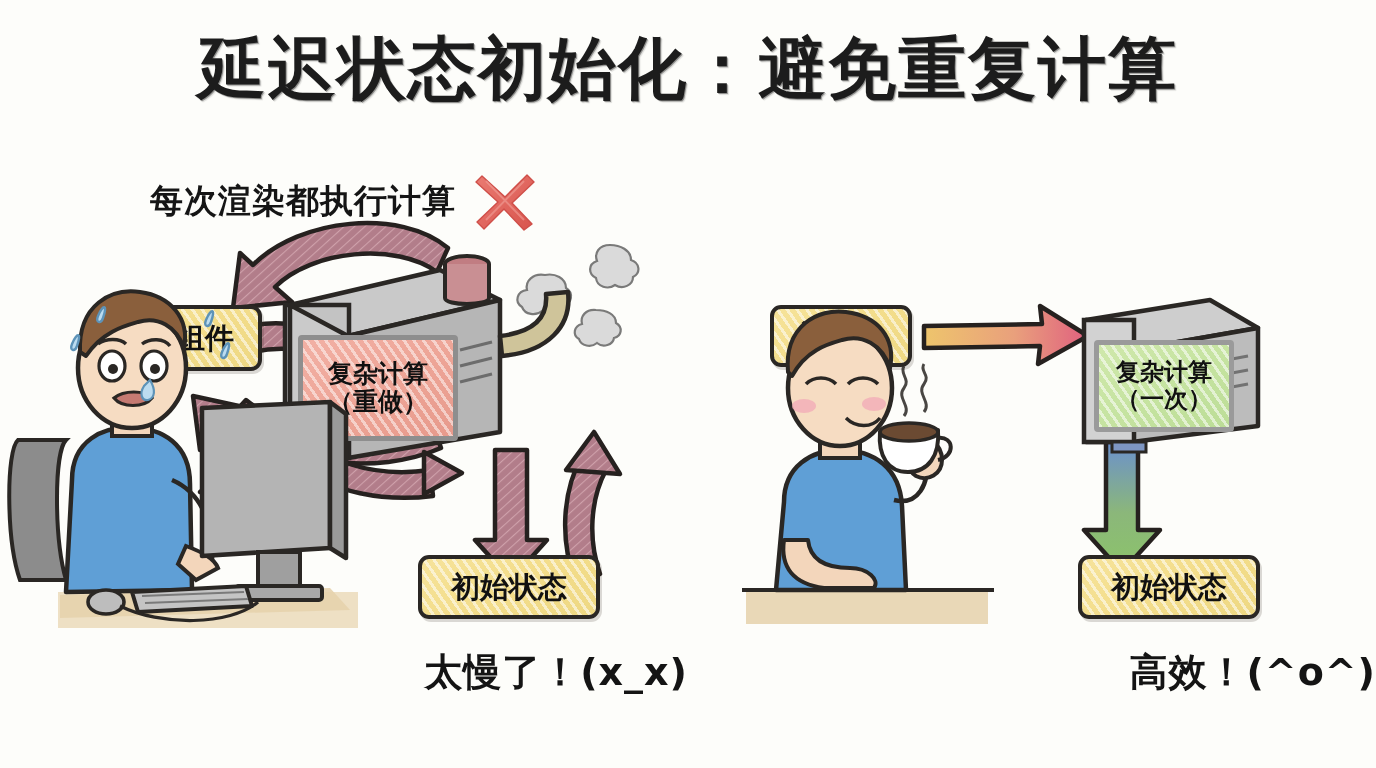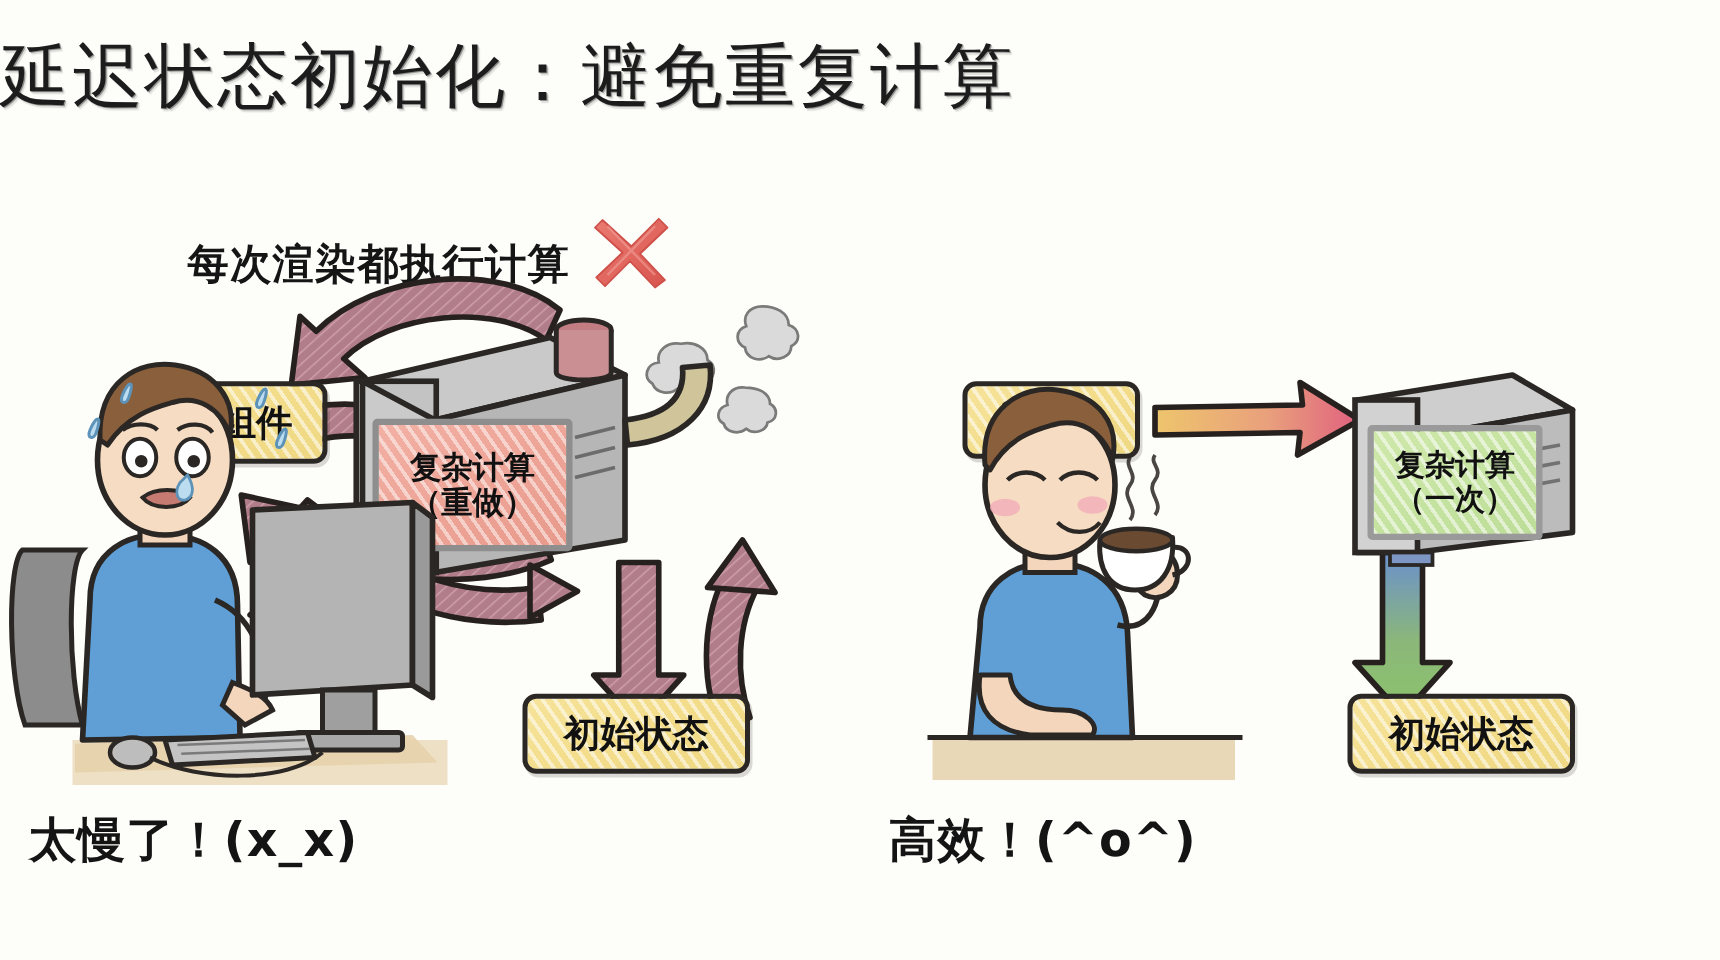--- a/index.html
+++ b/index.html
@@ -19,40 +19,40 @@
     height: 768px;
     background: #fdfdfa;
   }
 
   
   .title {
     position: absolute;
     top: 24px;
     left: 0;
     width: 1376px;
-    text-align: left;
-    font-size: 56px;
-    font-weight: normal;
+    text-align: center;
+    font-size: 68px;
+    font-weight: bold;
     color: #1c1c1c;
     letter-spacing: 2px;
     font-family: "DejaVu Sans", "Liberation Sans", sans-serif;
     text-shadow: 1px 1px 0 rgba(0,0,0,0.35), 2px 2px 1px rgba(0,0,0,0.12);
   }
 
   
   .panel { position: absolute; top: 140px; width: 688px; height: 600px; }
   .panel-left  { left: 0; }
   .panel-right { left: 688px; }
 
   .panel-head {
     position: absolute;
     top: 28px;
     width: 100%;
     display: flex;
-    align-items: flex-end;
+    align-items: center;
     justify-content: center;
     gap: 16px;
   }
   .panel-head .htext {
     font-size: 33px;
     font-weight: bold;
     color: #151515;
     font-family: "DejaVu Sans", "Liberation Sans", sans-serif;
     letter-spacing: 1px;
   }
@@ -87,28 +87,27 @@
   .lbox.greenscr {
     background:
       repeating-linear-gradient(55deg, rgba(255,255,255,0.55) 0 3px, rgba(255,255,255,0) 3px 8px),
       linear-gradient(150deg, #cfe8ab 0%, #c5e3a0 55%, #bcdd97 100%);
   }
 
   
   .caption {
     position: absolute;
     width: 688px;
-    text-align: left;
+    text-align: right;
     bottom: 42px;
     font-size: 38px;
     font-weight: bold;
     color: #141414;
     font-family: "DejaVu Sans", "Liberation Sans", sans-serif;
     letter-spacing: 1px;
-    padding-left: 23px;
   }
 
   svg.layer { position: absolute; left: 0; top: 0; overflow: visible; }
 </style>
 </head>
 <body>
 
 <div id="canvas" style="background: rgb(253, 253, 250);">
 
   <div class="title">延迟状态初始化：避免重复计算</div>

